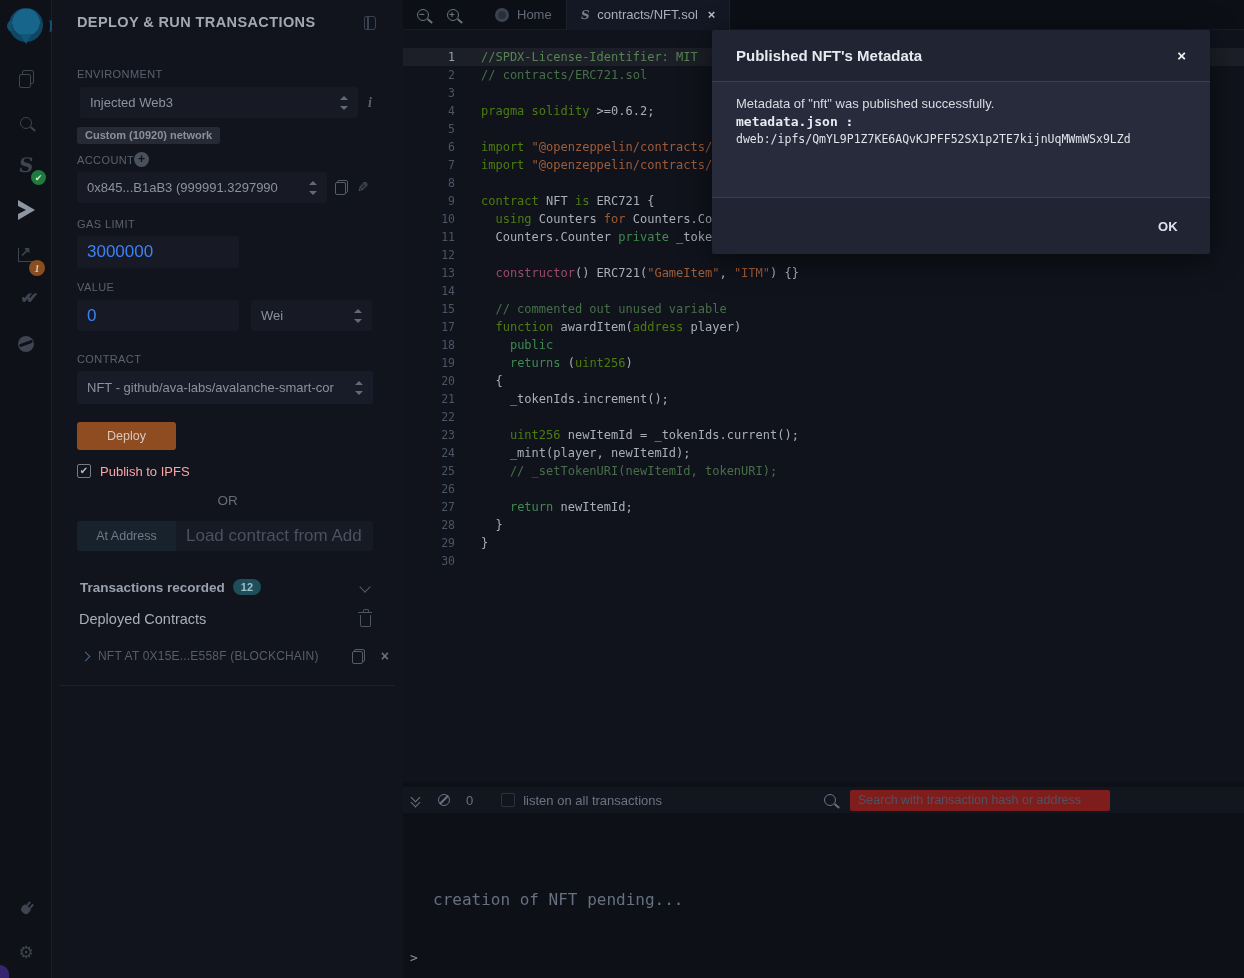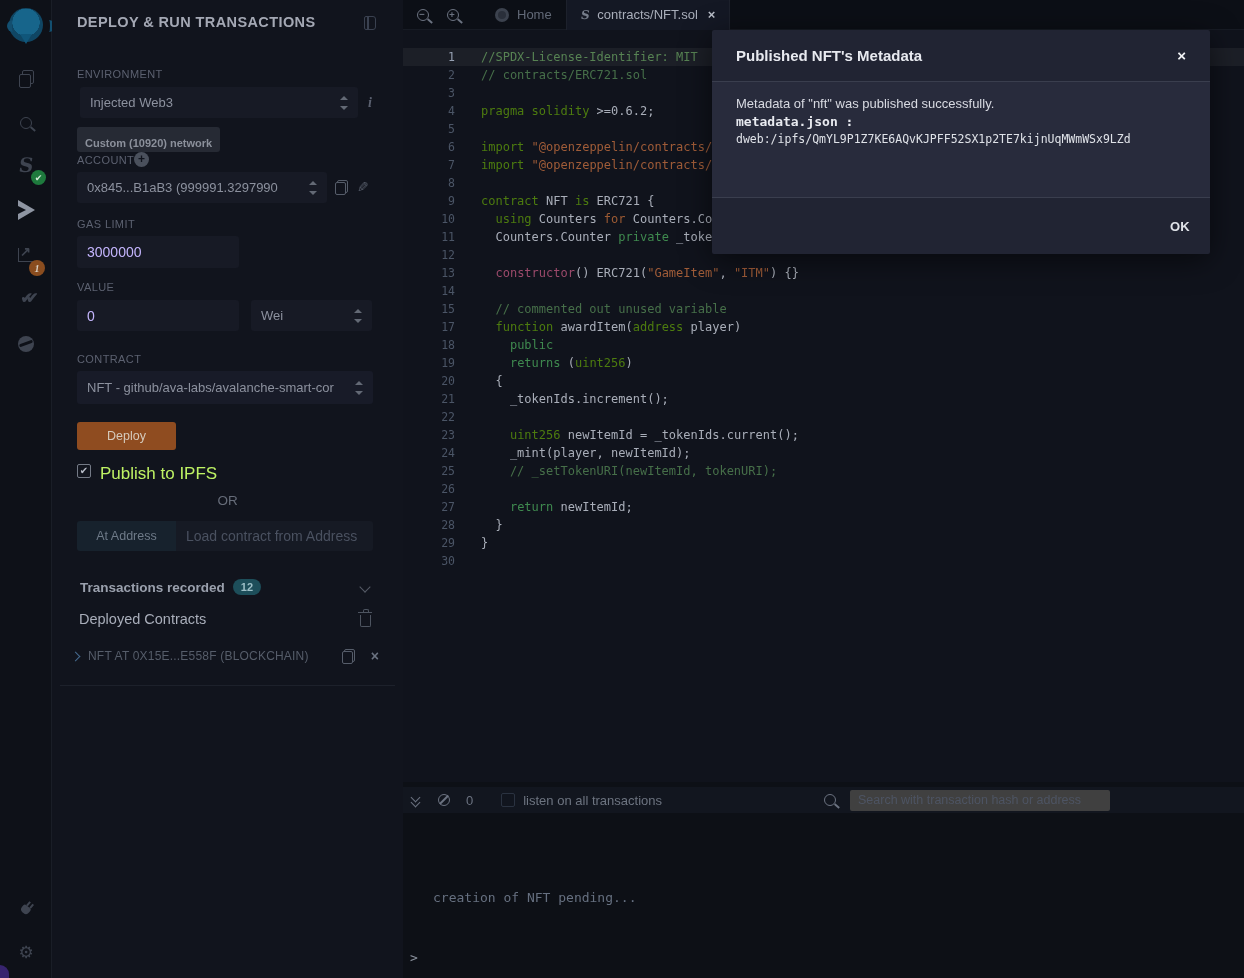--- a/index.html
+++ b/index.html
@@ -64,60 +64,60 @@
   .sp-label{ position:absolute; left:25px; font-size:11px; color:#5c6170; letter-spacing:.4px; }
   .select, .tinput{ position:absolute; background:#171a25; border-radius:3px; color:#8c919e;
     font-size:13px; display:flex; align-items:center; padding:0 10px; }
   .select .sel-text{ overflow:hidden; white-space:nowrap; flex:1; }
   .sel-arrows{ position:relative; width:9px; height:14px; flex:none; margin-left:4px; }
   .sel-arrows::before{ content:""; position:absolute; left:1px; top:0; border-left:4px solid transparent;
     border-right:4px solid transparent; border-bottom:4.5px solid #636975; }
   .sel-arrows::after{ content:""; position:absolute; left:1px; bottom:0; border-left:4px solid transparent;
     border-right:4px solid transparent; border-top:4.5px solid #636975; }
   input{ border:none; outline:none; font-family:"Liberation Sans",sans-serif; }
-  .tinput input{ background:transparent; color:#c4b5fd; font-size:14px; width:100%; }
+  .tinput input{ background:transparent; color:#3b82f6; font-size:17px; width:100%; }
 
   .ic-info{ position:absolute; font:italic bold 14px "Liberation Serif",serif; color:#5b6170; }
   .ic-plus-circle{ position:absolute; width:15px; height:15px; border-radius:50%; background:#4a505c;
     color:#11141d; font:bold 12px/15px "Liberation Sans",sans-serif; text-align:center; }
   .ic-copy{ position:relative; width:13px; height:15px; color:#565d6a; }
   .ic-copy::before{ content:""; position:absolute; top:0; right:0; width:9px; height:11px;
     border:1.4px solid currentColor; border-radius:2px; }
   .ic-copy::after{ content:""; position:absolute; bottom:0; left:0; width:9px; height:11px;
     border:1.4px solid currentColor; border-radius:2px; background:#11141d; }
   .ic-pencil{ font-size:14px; color:#565d6a; transform:scaleX(-1); }
 
   .net-badge{ position:absolute; left:25px; top:127px; background:#262a34; color:#8b909b;
-    font-size:11px; font-weight:bold; padding:10px 8px 3px; border-radius:3px; }
+    font-size:11px; font-weight:bold; padding:2px 8px 3px; border-radius:3px; }
 
   .btn-deploy{ position:absolute; left:25px; top:422px; width:99px; height:28px; background:#8f4c20;
     color:#d5cabc; font-size:12.5px; border-radius:3px; display:flex; align-items:center; justify-content:center; }
   .chk{ position:absolute; width:14px; height:14px; border:1.5px solid #747a86; border-radius:2px;
     background:#12151e; color:#b9bec9; font-size:10px; line-height:12px; text-align:center; }
-  .lbl-publish{ position:absolute; left:48px; top:464px; font-size:17px; color:#bef264; }
+  .lbl-publish{ position:absolute; left:48px; top:464px; font-size:13px; color:#fca5a5; }
   .or-text{ position:absolute; left:0; top:493px; width:100%; text-align:center; font-size:13.5px; color:#666c79; }
   .btn-ataddr{ position:absolute; left:25px; top:521px; width:99px; height:30px; background:#17222d;
     color:#6e7a88; font-size:12.5px; border-radius:3px 0 0 3px; display:flex; align-items:center; justify-content:center; }
   .in-ataddr{ left:124px; top:521px; width:197px; height:30px; border-radius:0 3px 3px 0; background:#161a24; }
   .in-ataddr input::placeholder{ color:#4a5160; }
 
   .tx-row{ position:absolute; left:28px; top:579px; display:flex; align-items:center; gap:8px; }
   .tx-label{ font-size:13.5px; font-weight:bold; color:#9aa0ad; }
   .tx-badge{ background:#1d4e5a; color:#9dbfc7; font-size:11px; font-weight:bold;
     padding:2px 8px; border-radius:9px; }
   .chev{ width:8px; height:8px; border-right:1.8px solid #555b66; border-bottom:1.8px solid #555b66;
     transform:rotate(45deg); }
   .chev-pos{ position:absolute; right:34px; top:583px; }
   .dc-label{ position:absolute; left:27px; top:611px; font-size:14.5px; color:#a9aeba; }
   .ic-trash{ position:absolute; right:32px; top:615px; width:11px; height:12px;
     border:1.4px solid #4d5460; border-top:none; border-radius:0 0 2px 2px; }
   .ic-trash::before{ content:""; position:absolute; top:-3.5px; left:-3px; width:14px; height:1.4px; background:#4d5460; }
   .ic-trash::after{ content:""; position:absolute; top:-6px; left:1.5px; width:4px; height:2px;
     border:1.4px solid #4d5460; border-bottom:none; border-radius:2px 2px 0 0; }
-  .dep-row{ position:absolute; left:20px; top:648px; width:307px; display:flex; align-items:center; }
+  .dep-row{ position:absolute; left:30px; top:648px; width:307px; display:flex; align-items:center; }
   .caret-r{ width:7px; height:7px; border-right:1.8px solid #466b90; border-bottom:1.8px solid #466b90;
     transform:rotate(-45deg); margin-right:9px; }
   .dep-text{ font-size:12px; color:#565d6a; letter-spacing:.2px; flex:1; }
   .dep-x{ color:#6a7280; font-size:14px; font-weight:bold; margin-left:16px; }
   .sp-sep{ position:absolute; left:8px; top:685px; width:335px; height:1px; background:#1d212b; }
 
   
   .main{ position:absolute; left:403px; top:0; width:841px; height:978px; background:#10131c; }
   .tabbar{ position:absolute; left:0; top:0; width:841px; height:30px; background:#0c0f16;
     border-bottom:1px solid #171b24; display:flex; align-items:center; }
@@ -151,42 +151,42 @@
     border-right:1.7px solid #6b7280; border-bottom:1.7px solid #6b7280; transform:rotate(45deg); }
   .dbl-chev::before{ top:0; } .dbl-chev::after{ top:5px; }
   .ic-block{ position:relative; width:12px; height:12px; border:1.6px solid currentColor; border-radius:50%; margin-left:17px; }
   .ic-block::after{ content:""; position:absolute; left:-1px; top:4.2px; width:11.5px; height:1.6px;
     background:currentColor; transform:rotate(-45deg); }
   .term-count{ margin-left:16px; font-size:13px; color:#6b7280; }
   .term-chk{ position:static; margin-left:28px; width:14px; height:14px; border:1.5px solid #2a3240;
     border-radius:2px; background:#11151e; }
   .term-listen{ margin-left:8px; font-size:13px; color:#6d7480; }
   .term-search-ic{ margin-left:162px; color:#6b7280; }
-  .term-search{ margin-left:14px; width:260px; height:21px; background:#404040; border-radius:2px;
+  .term-search{ margin-left:14px; width:260px; height:21px; background:#7f1d1d; border-radius:2px;
     display:flex; align-items:center; padding:0 8px; }
   .term-search input{ width:100%; background:transparent; color:#8c919e; font-size:12.5px; }
   .term-search input::placeholder{ color:#4d5463; }
   .termout{ position:absolute; left:0; top:813px; width:841px; height:165px; background:#0d1016;
     font-family:"DejaVu Sans Mono",monospace; }
-  .term-log{ position:absolute; left:30px; top:77px; font-size:13px; color:#667080; }
+  .term-log{ position:absolute; left:30px; top:77px; font-size:16px; color:#667080; }
   .term-prompt{ position:absolute; left:7px; bottom:13px; font-size:13px; color:#8a919d; }
 
   
   .modal{ position:absolute; left:712px; top:30px; width:498px; background:#282b3c; border-radius:12px;
     box-shadow:0 6px 30px rgba(0,0,0,.55); }
   .modal-header{ height:52px; background:#212433; border-bottom:1px solid #3a3e4e; border-radius:2px 2px 0 0;
     display:flex; align-items:center; padding:0 24px; }
   .modal-title{ font-size:15px; font-weight:bold; color:#e8eaf0; flex:1; }
   .modal-x{ color:#f2f3f6; font-size:15px; font-weight:bold; }
   .modal-body{ height:115px; padding:14px 24px; }
   .modal-msg{ font-size:13px; color:#d8dae2; }
   .modal-file{ margin-top:3px; font:bold 13px "DejaVu Sans Mono",monospace; color:#e8eaf0; }
   .modal-hash{ margin-top:3px; font:11.5px "DejaVu Sans Mono",monospace; color:#dfe2e8; }
   .modal-footer{ height:57px; background:#212433; border-top:1px solid #3a3e4e; border-radius:0 0 2px 2px;
-    display:flex; align-items:center; justify-content:flex-end; padding:0 20px; }
+    display:flex; align-items:center; justify-content:flex-end; padding:0 32px; }
   .modal-ok{ font-size:13px; font-weight:bold; color:#dfe2e8; letter-spacing:.3px; }
 
   .corner-purple{ position:absolute; left:0; bottom:0; width:9px; height:13px;
     background:#37246e; border-radius:0 9px 0 0; }
 </style>
 </head>
 <body>
 
 <div class="screen">
 

